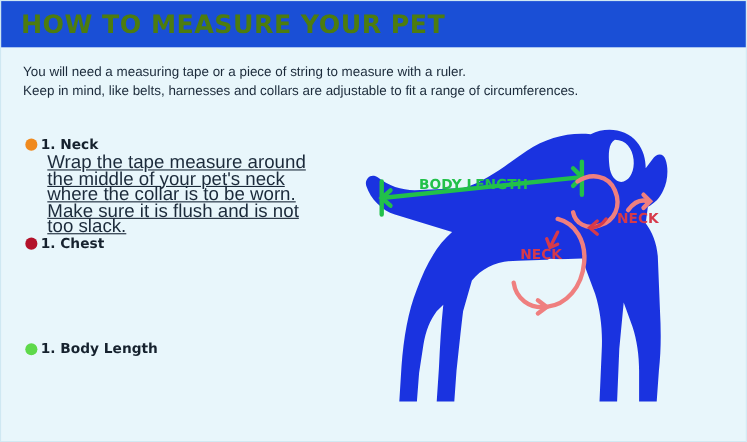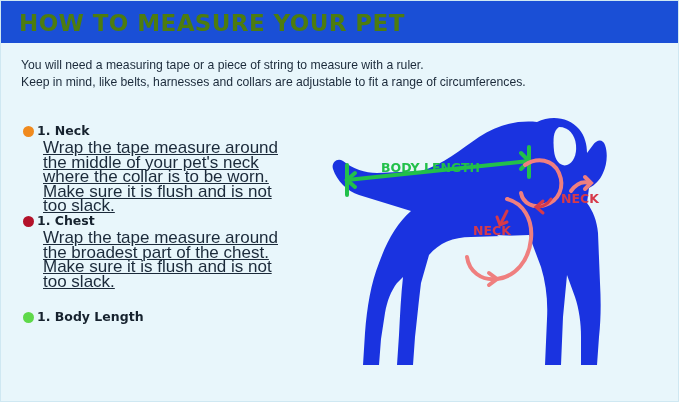--- a/index.html
+++ b/index.html
@@ -134,21 +134,20 @@
 
   <div class="step" id="step-0">
     <span class="dot" style="background:#f08a1e"></span>
     <div class="step-title">1. Neck</div>
     <div class="step-body">Wrap the tape measure around the middle of your pet's neck where the collar is to be worn. Make sure it is flush and is not too slack.</div>
   </div>
 
   <div class="step" id="step-1">
     <span class="dot" style="background:#b3122a"></span>
     <div class="step-title">1. Chest</div>
-    <div class="step-body">Wrap the tape measure around the broadest part of the chest. Make sure it is flush and is not too slack.</div>
   </div>
 
   <div class="step" id="step-2">
     <span class="dot" style="background:#5ed94a"></span>
     <div class="step-title">1. Body Length</div>
   </div>
 
   <div id="illustration">
     <svg width="372" height="310" viewBox="0 0 372 310" xmlns="http://www.w3.org/2000/svg">
 

